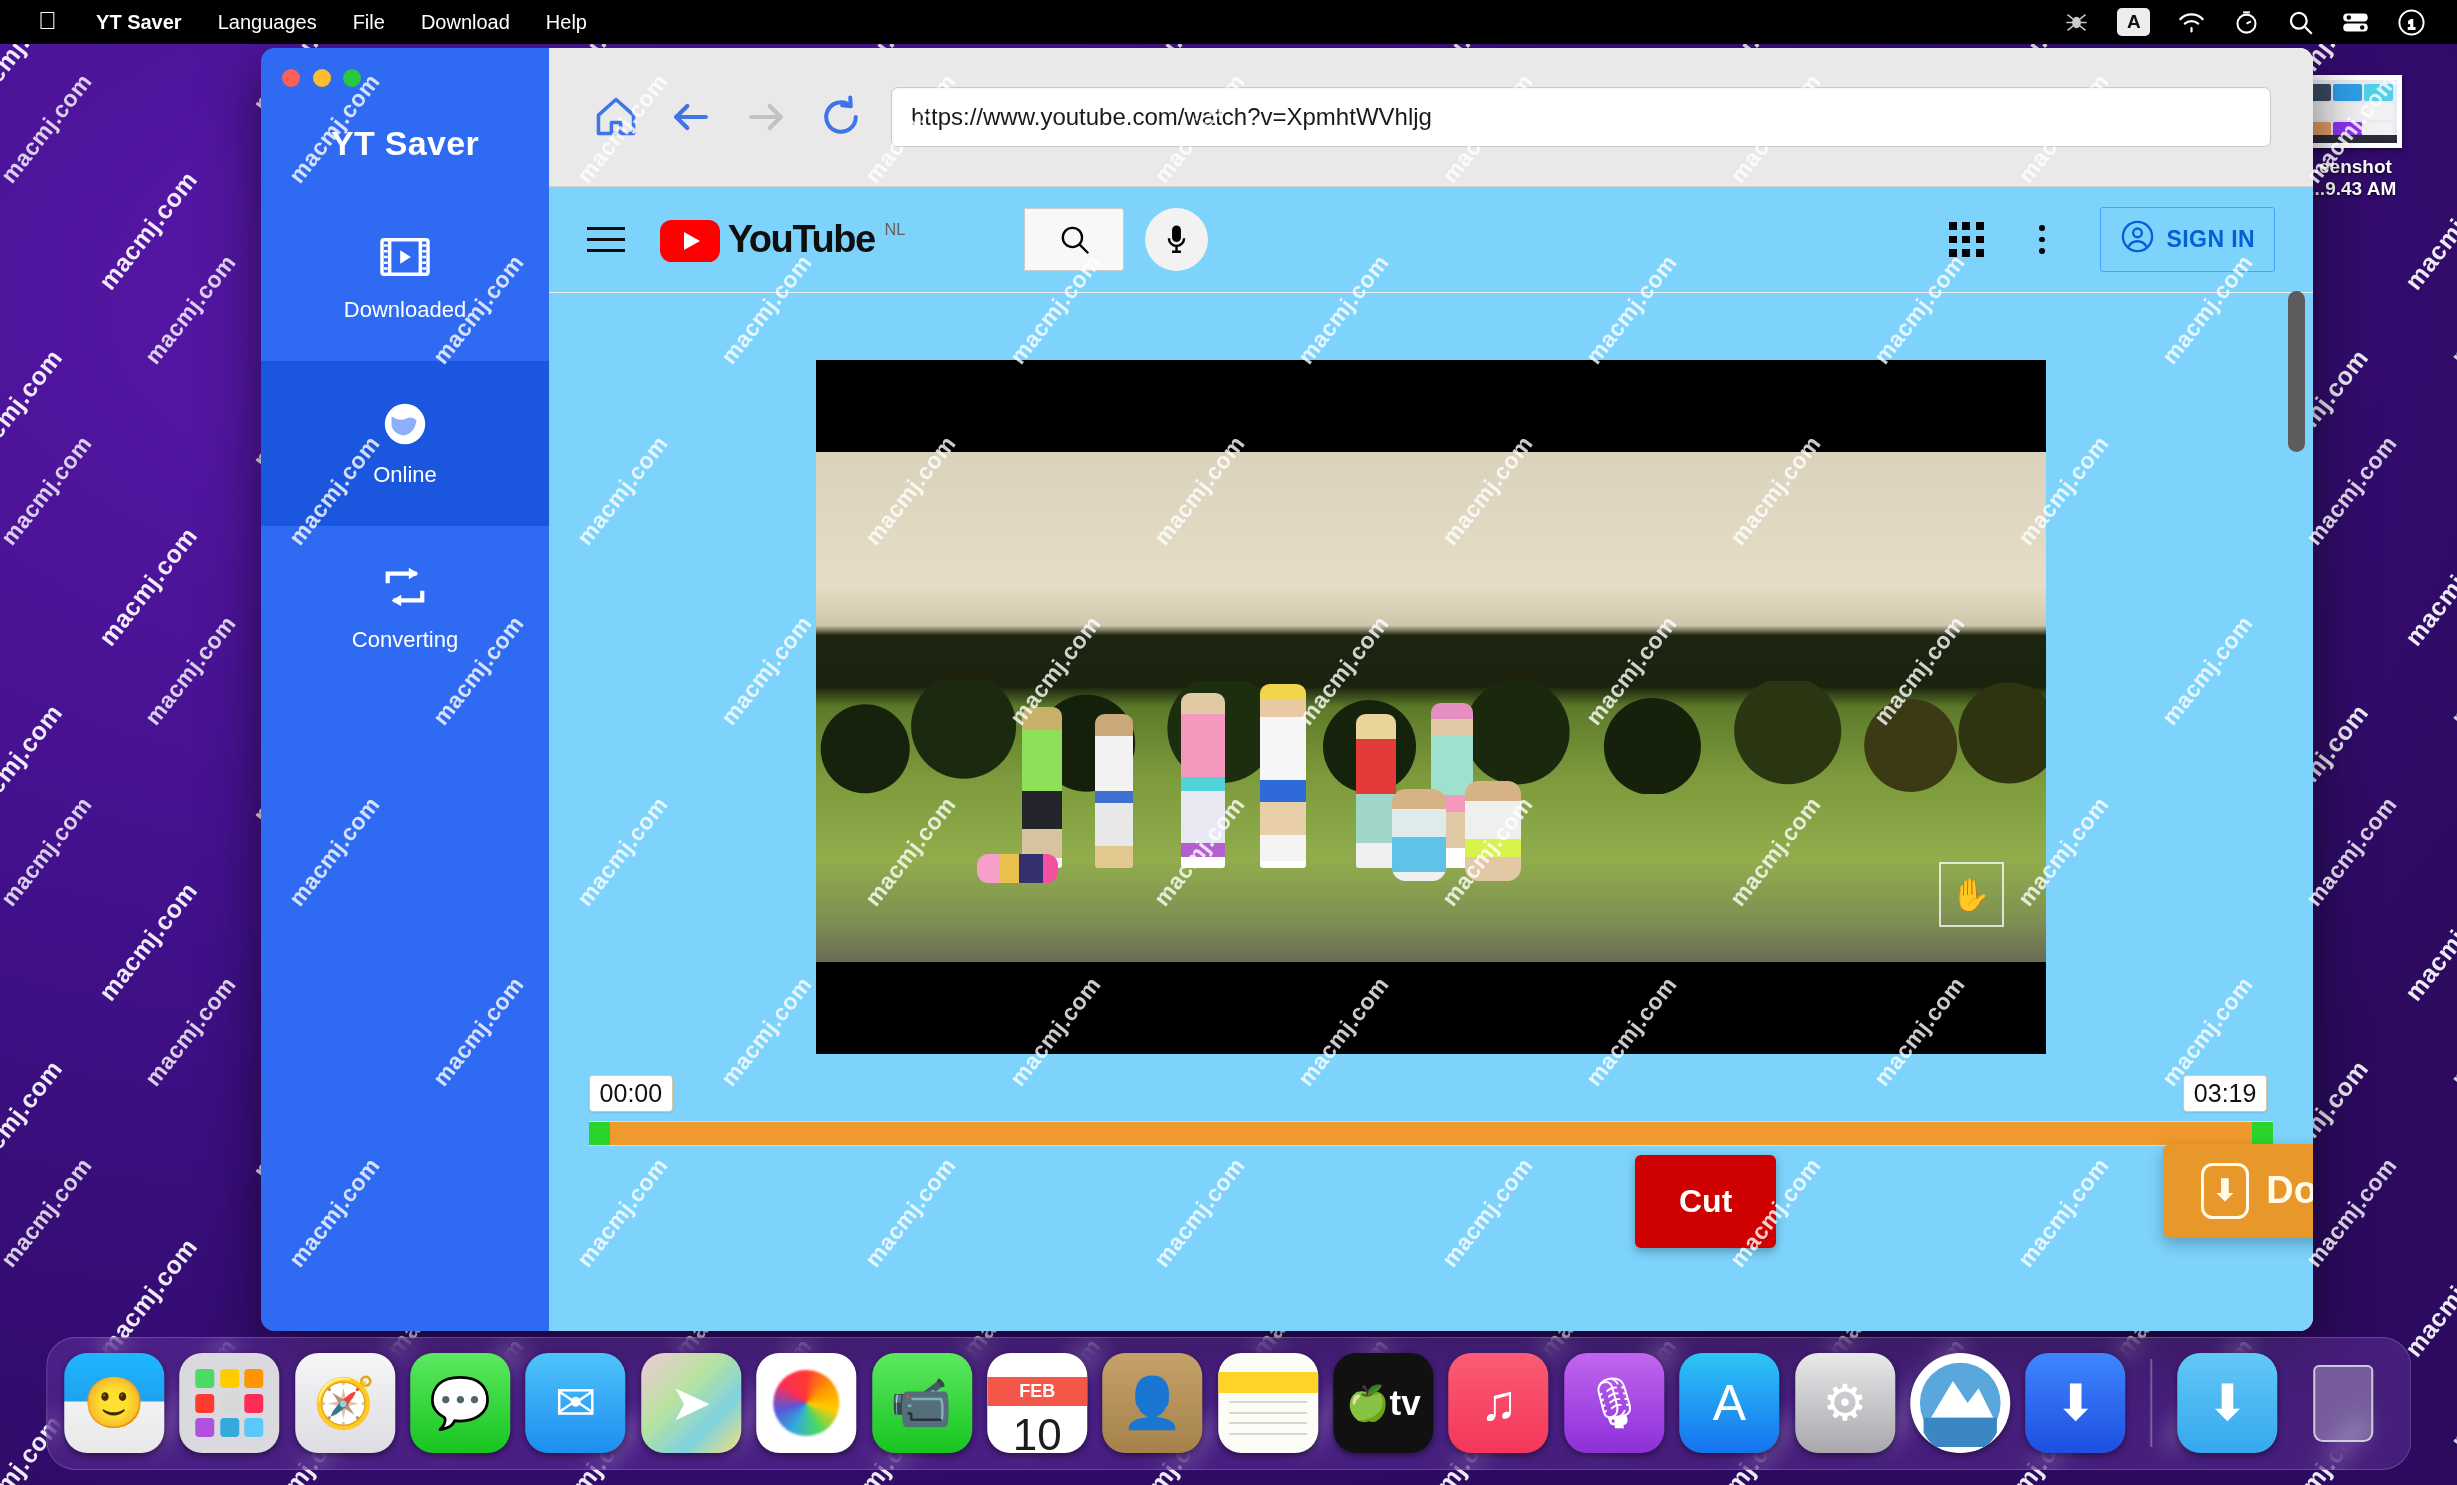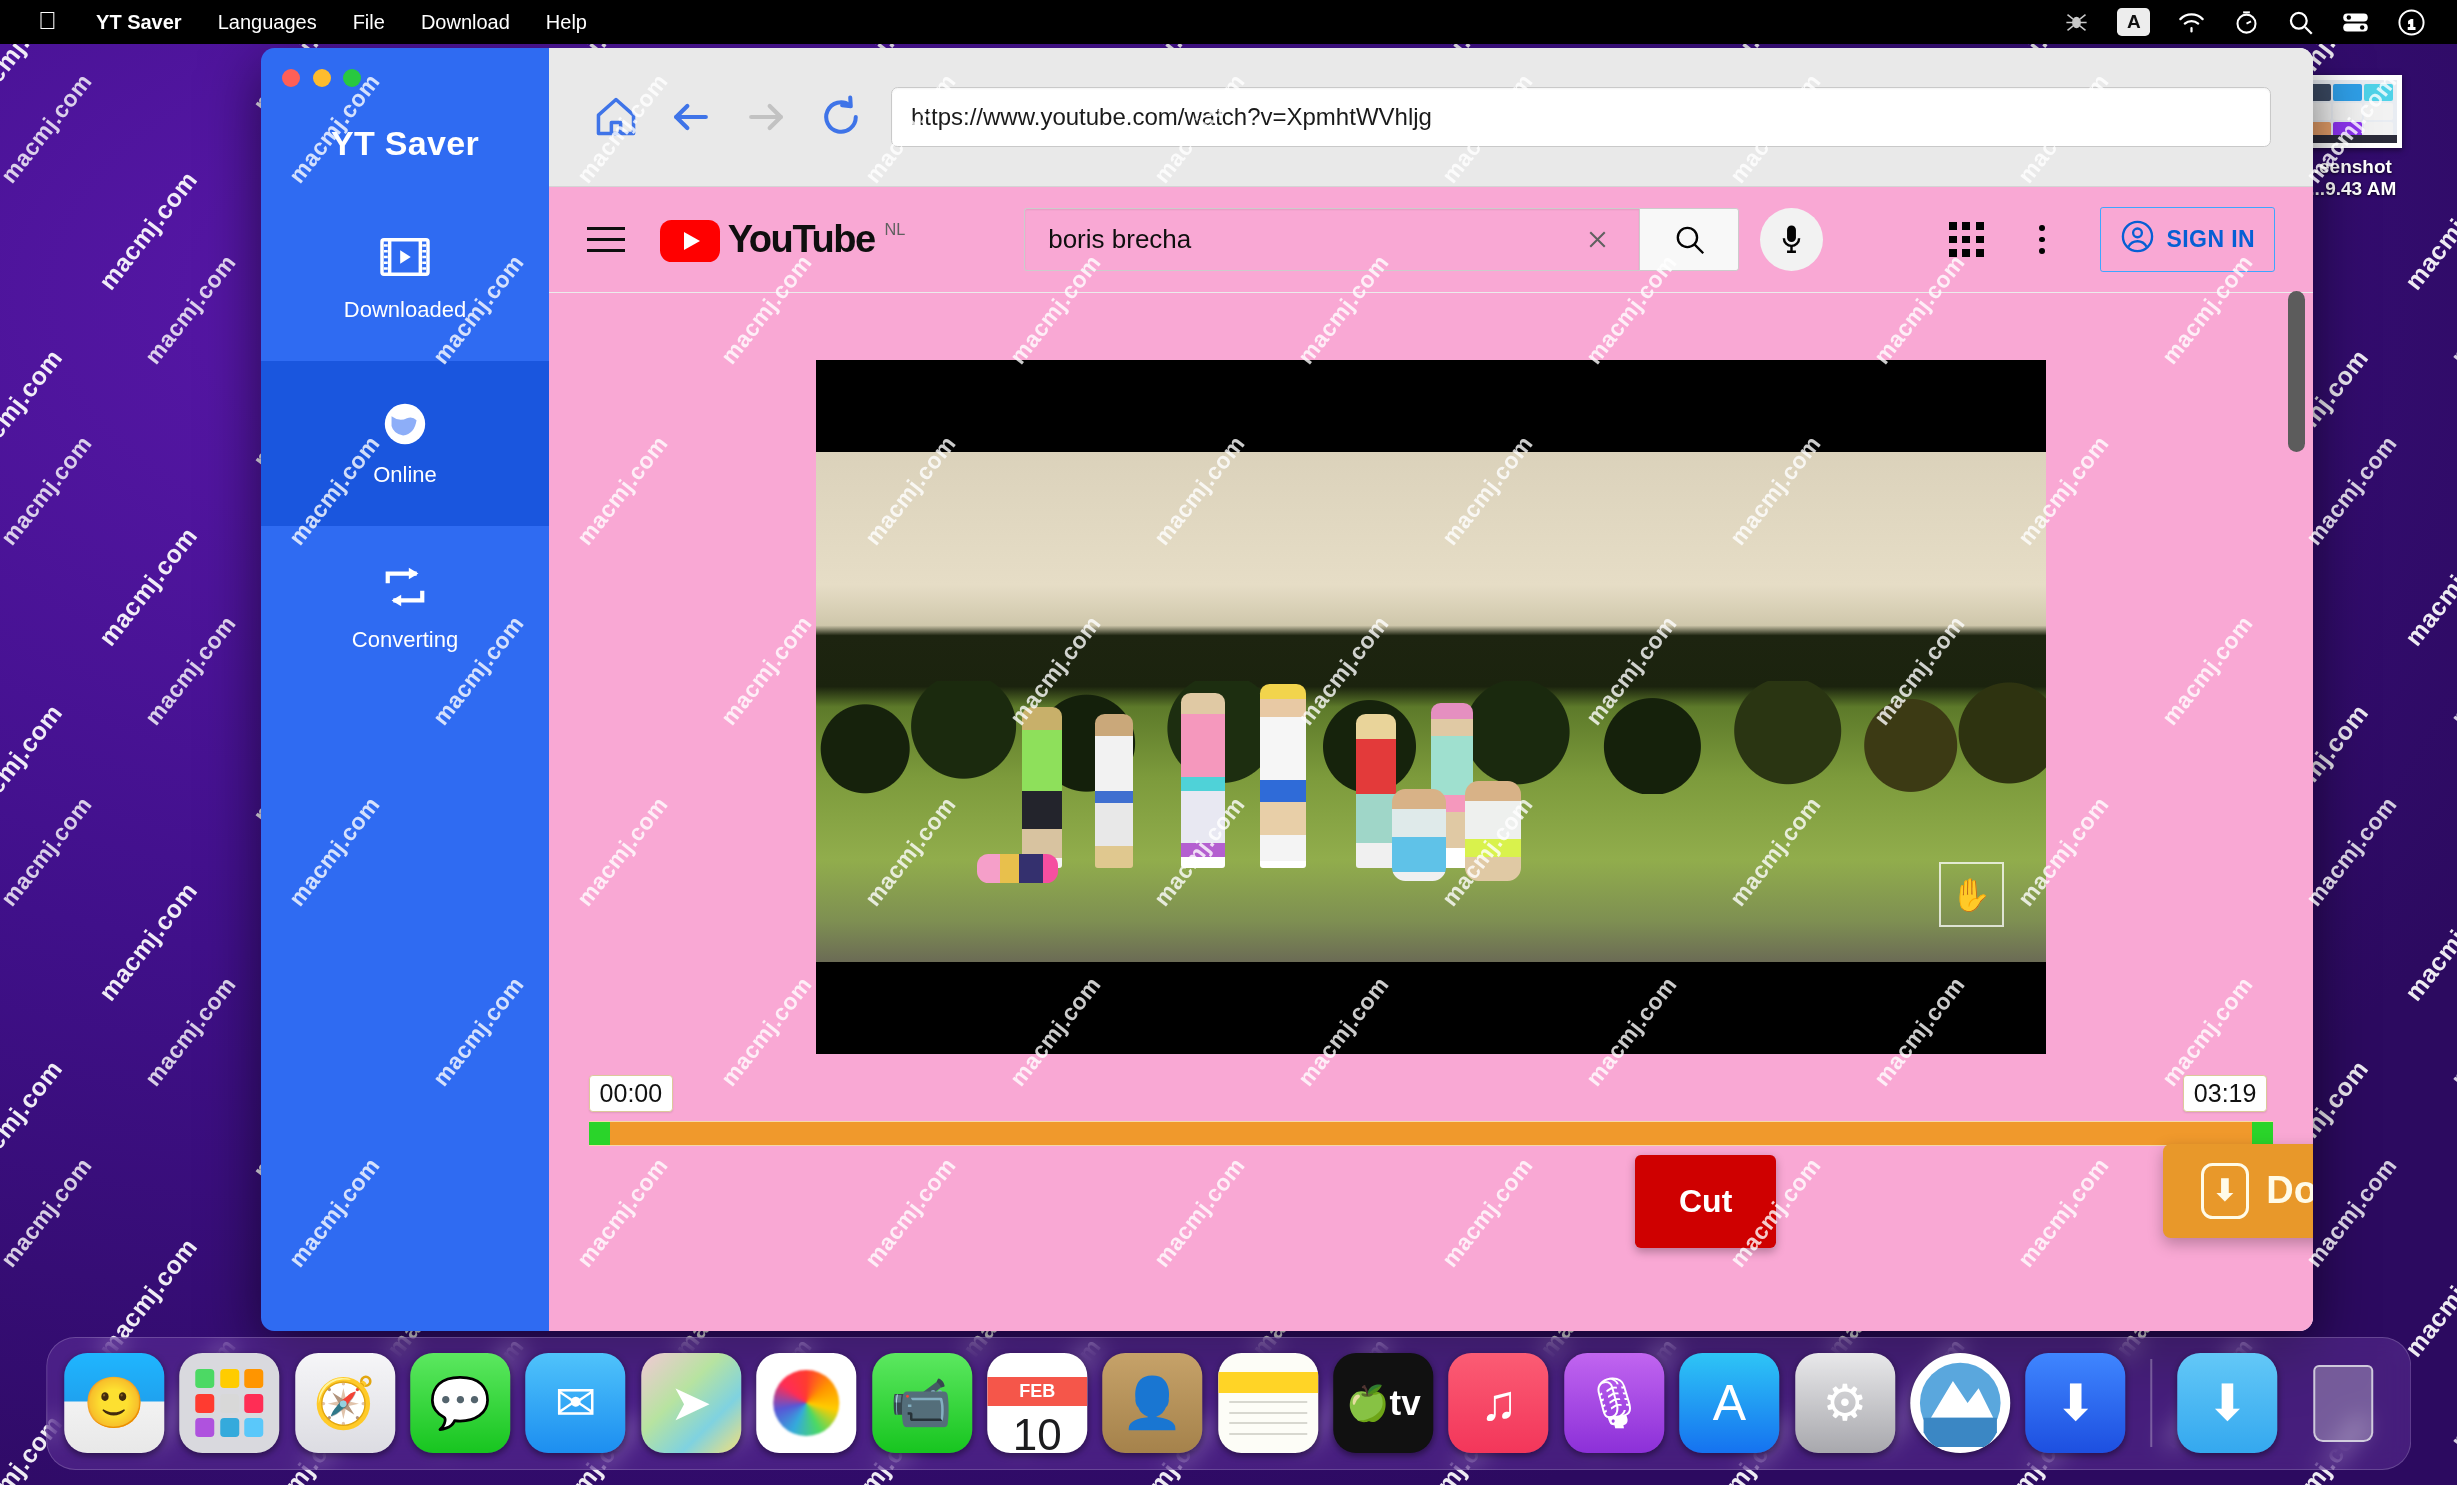--- a/index.html
+++ b/index.html
@@ -146,21 +146,21 @@
   #url-bar {
     flex: 1; height: 60px;
     background: #fff; border: 1px solid #c9c9c9; border-radius: 6.7px;
     display: flex; align-items: center;
     padding: 0 19px;
     font-size: 24px; color: #1a1a1a;
     box-shadow: inset 0 1px 1.9px rgba(0,0,0,.05);
   }
 
   
-  #yt-page { flex: 1; background: #f9a8d4; position: relative; overflow: hidden; }
+  #yt-page { flex: 1; background: #7dd3fc; position: relative; overflow: hidden; }
   #yt-header {
     height: 106px; display: flex; align-items: center;
     padding: 0 38px; gap: 0;
     border-bottom: 1px solid #ececec;
   }
   #burger { width: 54px; display:flex; flex-direction: column; gap: 7.7px; cursor: pointer; margin-right: 19px; }
   #burger span { display: block; height: 2.9px; background: #0f0f0f; width: 38px; }
   #yt-logo { display: flex; align-items: flex-start; gap: 7.7px; margin-right: 25px; }
   .yt-play {
     width: 60px; height: 42px; background: #ff0000; border-radius: 11.5px;
@@ -579,28 +579,20 @@
             <span></span>
             <span></span>
         </div>
         <div id="yt-logo">
           <span class="yt-play"></span>
           <span id="yt-word">YouTube</span>
           <span id="yt-country">NL</span>
         </div>
 
         <div id="yt-search-wrap">
-          <div id="yt-search-box">
-            <span id="yt-search-text">boris brecha</span>
-            <span id="yt-clear">
-              <svg width="29" height="29" viewBox="0 0 24 24" stroke="#606060" stroke-width="1.7" fill="none">
-                <path d="M6 6 L18 18 M18 6 L6 18"></path>
-              </svg>
-            </span>
-          </div>
           <div id="yt-search-btn">
             <svg width="33" height="33" viewBox="0 0 24 24" fill="none" stroke="#030303" stroke-width="1.7">
               <circle cx="10.5" cy="10.5" r="7"></circle>
                 <path d="M15.6 15.6 L22 22"></path>
             </svg>
           </div>
           <div id="yt-mic">
             <svg width="29" height="33" viewBox="0 0 20 26" fill="#030303">
               <rect x="6.5" y="2" width="7" height="13" rx="3.5"></rect>
               <path d="M4 12 a6 6 0 0 0 12 0" fill="none" stroke="#030303" stroke-width="1.9"></path>

